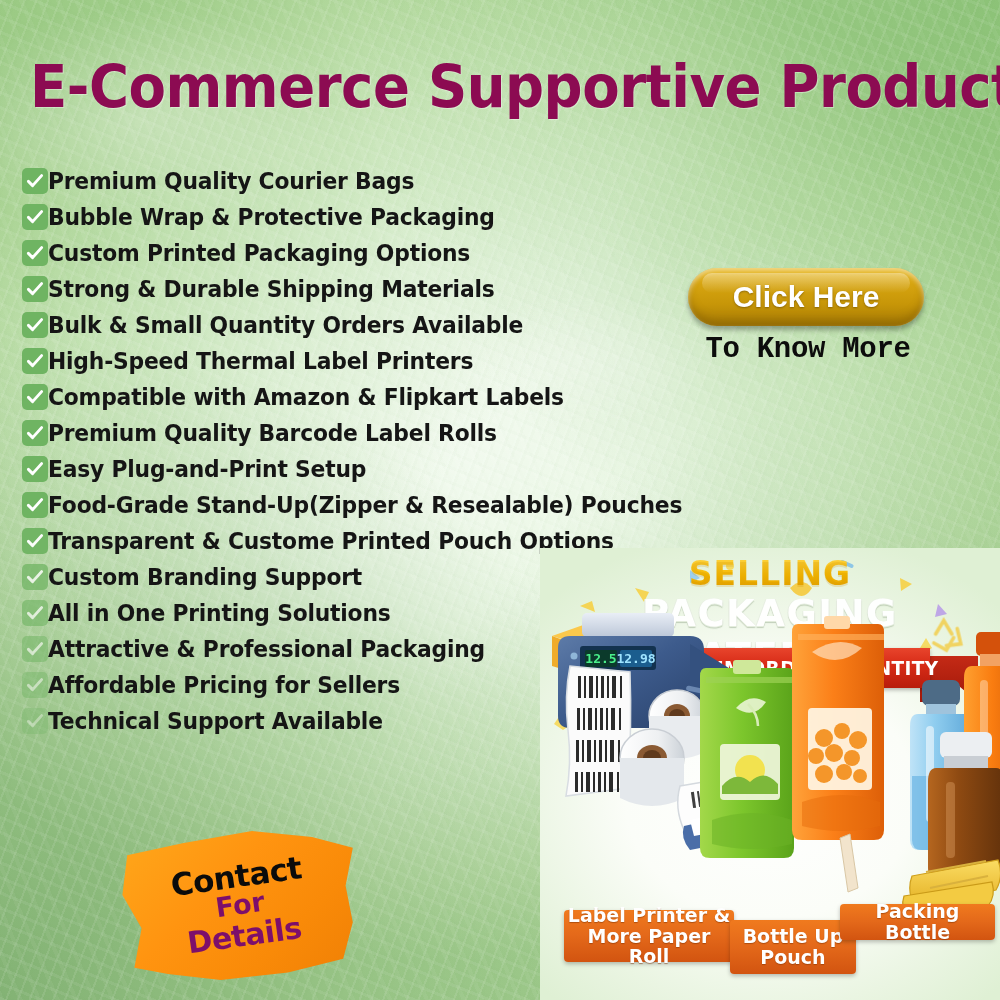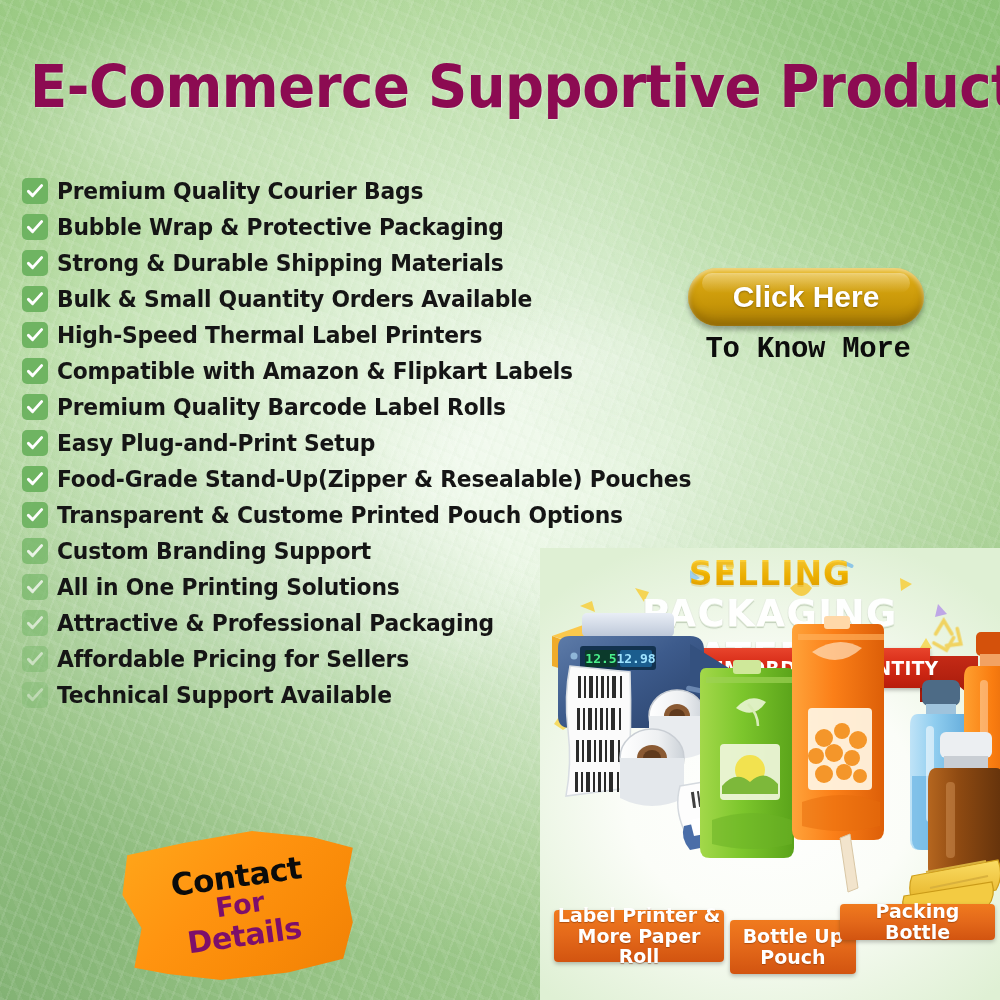--- a/index.html
+++ b/index.html
@@ -65,23 +65,22 @@
   }
 
   
   .feature-list {
     position:absolute;
     left:22px; top:168px;
     width:720px;
   }
   .feature-item {
     display:flex;
-    align-items:flex-end;
+    align-items:flex-start;
     height:36px;
-    gap:9px;
   }
   .cbox {
     flex:0 0 auto;
     width:26px; height:26px;
     border-radius:5px;
     position:relative;
     display:block;
   }
   .cbox svg { position:absolute; left:3px; top:3px; width:20px; height:20px; display:block; }
   .feature-text {
@@ -203,21 +202,21 @@
     border-radius:4px;
     box-shadow:0 2px 4px rgba(0,0,0,.26);
     color:#fff;
     font-family:"DejaVu Sans", sans-serif;
     font-weight:700;
     text-align:center;
     display:flex; align-items:center; justify-content:center;
     line-height:1.08;
     text-shadow:0 1px 1px rgba(120,45,0,.5);
   }
-  .plabel-printer { left:14px;  top:362px; width:170px; height:52px; font-size:19px; }
+  .plabel-printer { left:24px;  top:362px; width:170px; height:52px; font-size:19px; }
   .plabel-pouch   { left:190px; top:372px; width:126px; height:54px; font-size:19px; }
   .plabel-bottle  { left:300px; top:356px; width:155px; height:36px; font-size:19px; }
 
   
   .sticker {
     position:absolute; left:120px; top:828px; width:240px; height:152px;
   }
   .sticker-shape {
     position:absolute; inset:0;
     background:linear-gradient(135deg,#ffa81b 0%,#ff9410 40%,#f98a08 70%,#ef7f05 100%);
@@ -264,20 +263,28 @@
         </span>
         <span class="feature-text">Premium Quality Courier Bags</span>
       </div>
       <div class="feature-item">
         <span class="cbox" style="background:#6fb462;opacity:1.00">
           <svg viewBox="0 0 20 20">
             <path d="M3.4 10.4 L7.6 14.6 L16.6 4.6" stroke="#ffffff" stroke-width="2.9" fill="none" stroke-linecap="round" stroke-linejoin="round"></path>
           </svg>
         </span>
         <span class="feature-text">Bubble Wrap &amp; Protective Packaging</span>
+      </div>
+      <div class="feature-item">
+        <span class="cbox" style="background:#6fb462;opacity:1.00">
+          <svg viewBox="0 0 20 20">
+            <path d="M3.4 10.4 L7.6 14.6 L16.6 4.6" stroke="#ffffff" stroke-width="2.9" fill="none" stroke-linecap="round" stroke-linejoin="round"></path>
+          </svg>
+        </span>
+        <span class="feature-text">Custom Printed Packaging Options</span>
       </div>
       <div class="feature-item">
         <span class="cbox" style="background:#6fb462;opacity:1.00">
           <svg viewBox="0 0 20 20">
             <path d="M3.4 10.4 L7.6 14.6 L16.6 4.6" stroke="#ffffff" stroke-width="2.9" fill="none" stroke-linecap="round" stroke-linejoin="round"></path>
           </svg>
         </span>
         <span class="feature-text">Strong &amp; Durable Shipping Materials</span>
       </div>
       <div class="feature-item">

